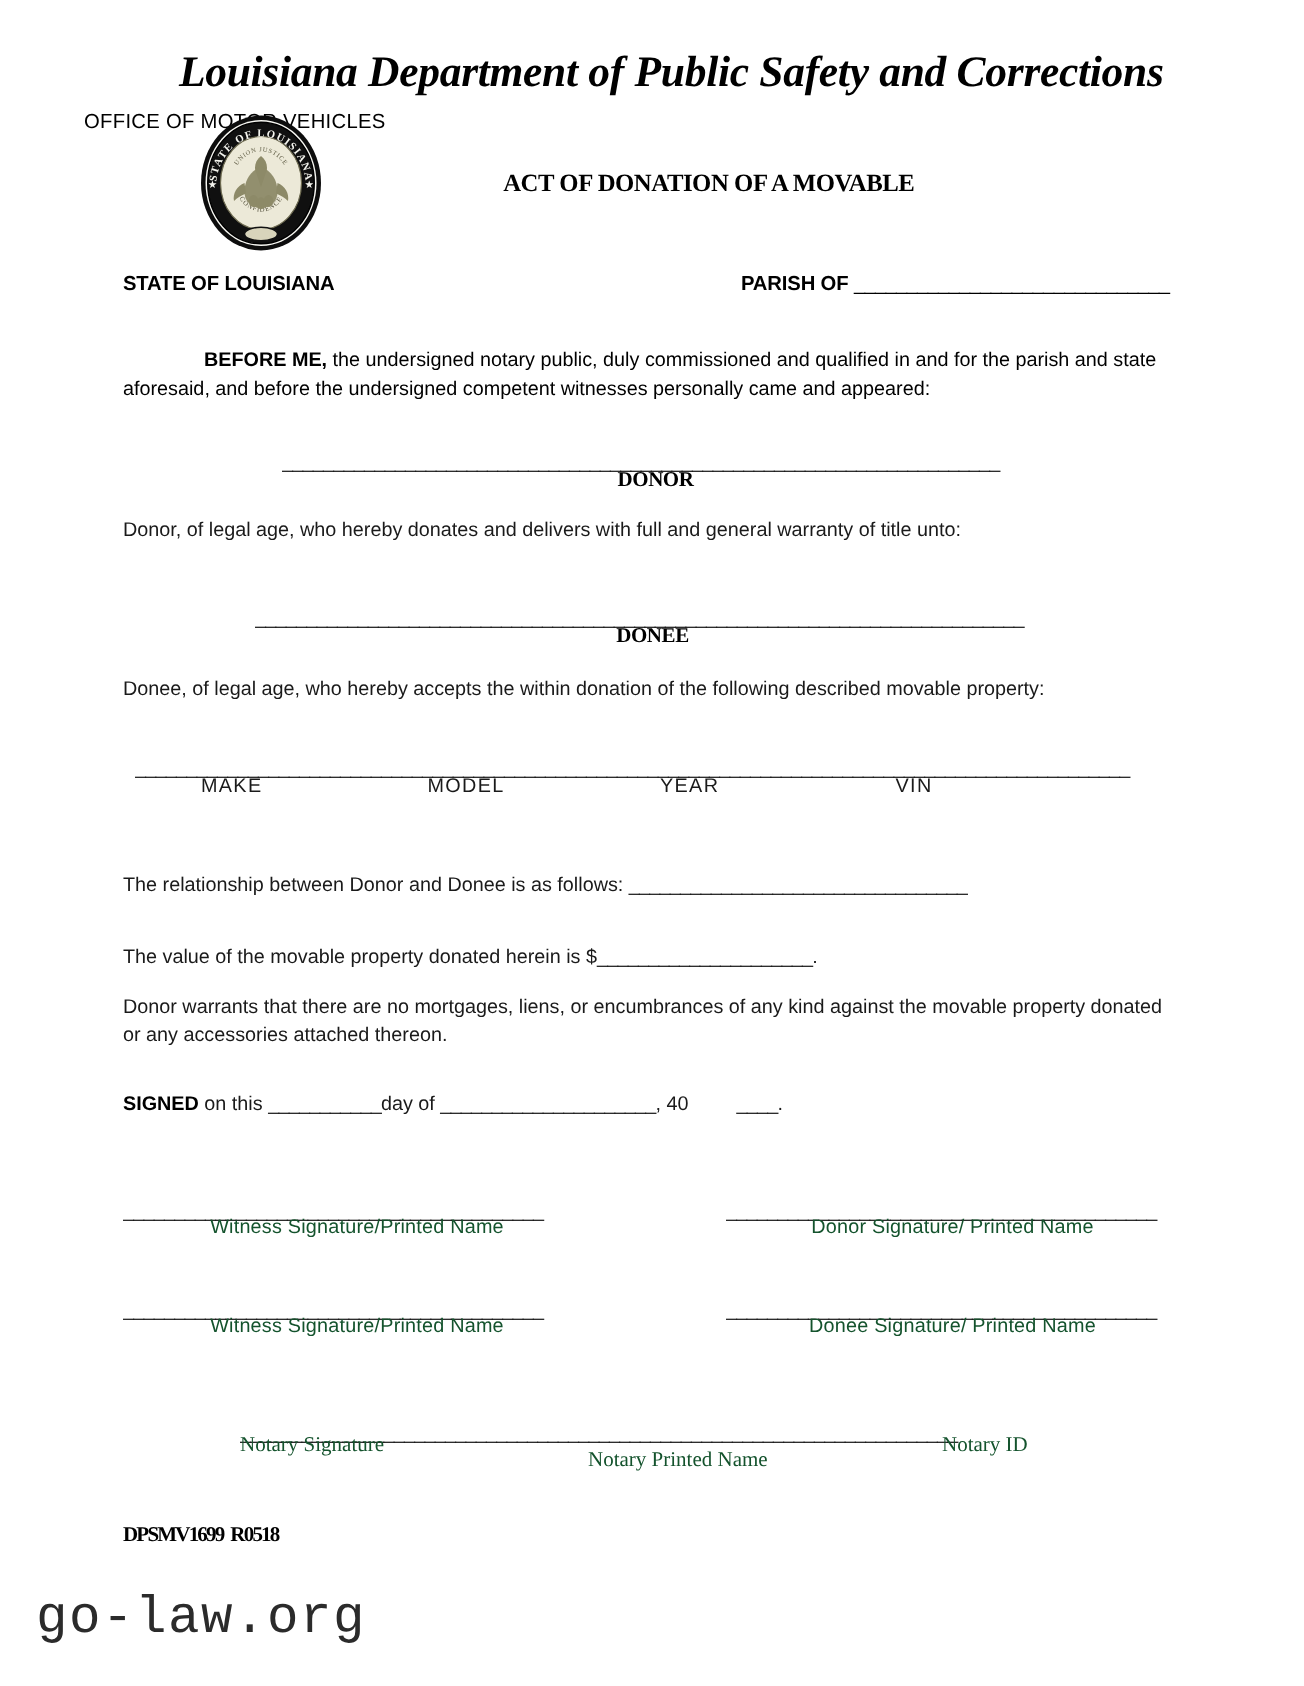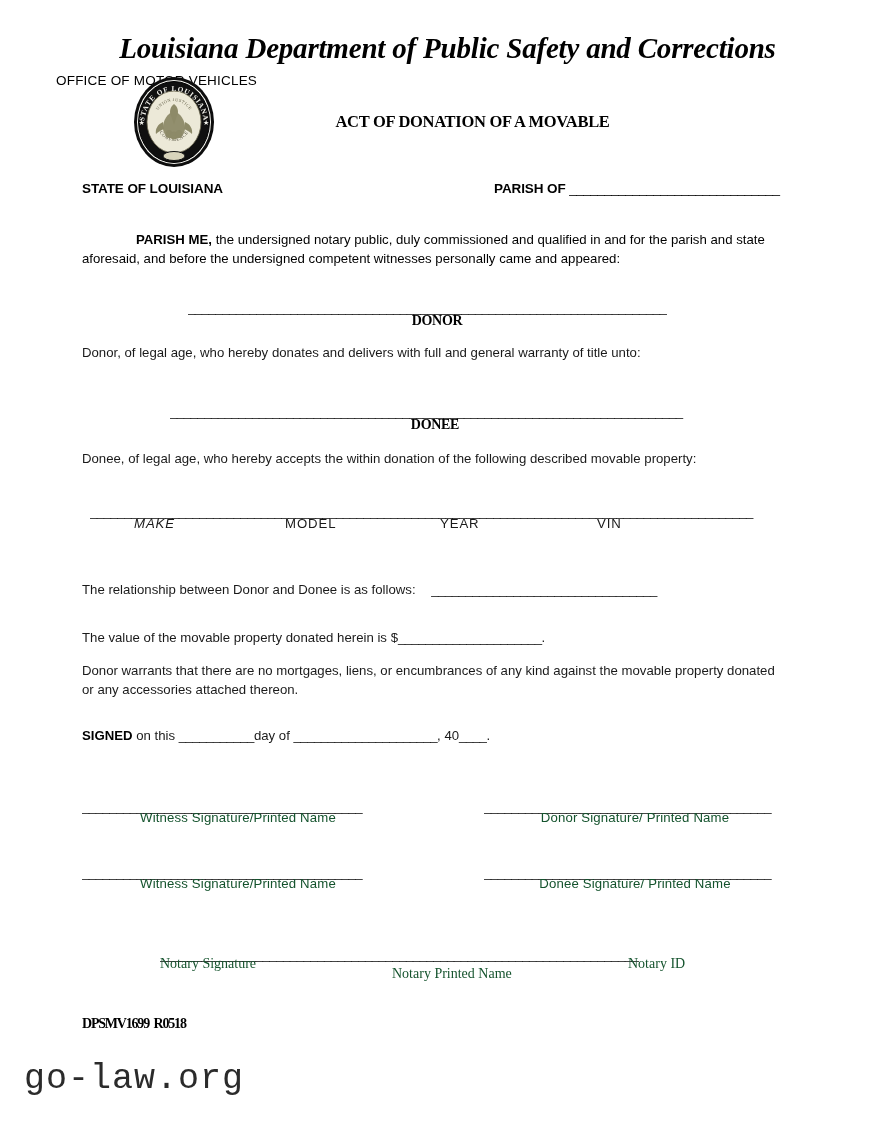--- a/index.html
+++ b/index.html
@@ -239,49 +239,49 @@
     </svg>
   </div>
 
   <div class="state-label">STATE OF LOUISIANA</div>
 
   <div class="parish-label">
     <span>PARISH OF </span><span class="ul">______________________________</span>
   </div>
 
   <div class="before-me wrap">
-    <span class="b">PARISH ME,</span><span> the undersigned notary public, duly commissioned and qualified in and for the parish and state aforesaid, and before the undersigned competent witnesses personally came and appeared:</span>
+    <span class="b">BEFORE ME,</span><span> the undersigned notary public, duly commissioned and qualified in and for the parish and state aforesaid, and before the undersigned competent witnesses personally came and appeared:</span>
   </div>
 
   <div class="rule" style="left:188px; top:300px; width:500px;">______________________________________________________________________</div>
   <div class="center-cap" style="left:188px; top:313px; width:498px;">DONOR</div>
   <div class="t" style="left:82px; top:344px;">Donor, of legal age, who hereby donates and delivers with full and general warranty of title unto:</div>
 
   <div class="rule" style="left:170px; top:404px; width:534px;">___________________________________________________________________________</div>
   <div class="center-cap" style="left:170px; top:417px; width:530px;">DONEE</div>
   <div class="t" style="left:82px; top:450px;">Donee, of legal age, who hereby accepts the within donation of the following described movable property:</div>
 
   <div class="rule" style="left:90px; top:504px; width:694px;">_________________________________________________________________________________________________</div>
-  <div class="veh-label" style="left:134px; top:516px;font-style:italic;">MAKE</div>
+  <div class="veh-label" style="left:134px; top:516px;">MAKE</div>
   <div class="veh-label" style="left:285px; top:516px;">MODEL</div>
   <div class="veh-label" style="left:440px; top:516px;">YEAR</div>
   <div class="veh-label" style="left:597px; top:516px;">VIN</div>
 
   <div class="t" style="left:82px; top:581px;">
-    <span>The relationship between Donor and Donee is as follows: </span><span style="letter-spacing:-0.5px;margin-left:12px;">_________________________________</span>
+    <span>The relationship between Donor and Donee is as follows: </span><span style="letter-spacing:-0.5px;">_________________________________</span>
   </div>
 
   <div class="t wrap" style="left:82px; top:662px; width:700px; line-height:18.5px;">Donor warrants that there are no mortgages, liens, or encumbrances of any kind against the movable property donated or any accessories attached thereon.</div>
 
   <div class="t" style="left:82px; top:629px;">
     <span>The value of the movable property donated herein is $</span><span style="letter-spacing:-0.5px;">_____________________</span><span>.</span>
   </div>
 
   <div class="t" style="left:82px; top:727px;">
-    <span class="b">SIGNED</span><span> on this </span><span style="letter-spacing:-0.5px;">___________</span><span>day of </span><span style="letter-spacing:-0.5px;">_____________________</span><span>, 40</span><span style="letter-spacing:-0.5px;">____</span><span>.</span>
+    <span class="b">SIGNED</span><span> on this </span><span style="letter-spacing:-0.5px;">___________</span><span>day of </span><span style="letter-spacing:-0.5px;">_____________________</span><span>, 40</span><span style="letter-spacing:-0.5px;padding-left:32px;">____</span><span>.</span>
   </div>
 
   <div class="rule" style="left:82px; top:799px; width:312px;">_________________________________________</div>
   <div class="sig-label" style="left:82px; top:810px; width:312px;">Witness Signature/Printed Name</div>
 
   <div class="rule" style="left:484px; top:799px; width:302px;">__________________________________________</div>
   <div class="sig-label" style="left:484px; top:810px; width:302px;">Donor Signature/ Printed Name</div>
 
   <div class="rule" style="left:82px; top:865px; width:312px;">_________________________________________</div>
   <div class="sig-label" style="left:82px; top:876px; width:312px;">Witness Signature/Printed Name</div>

